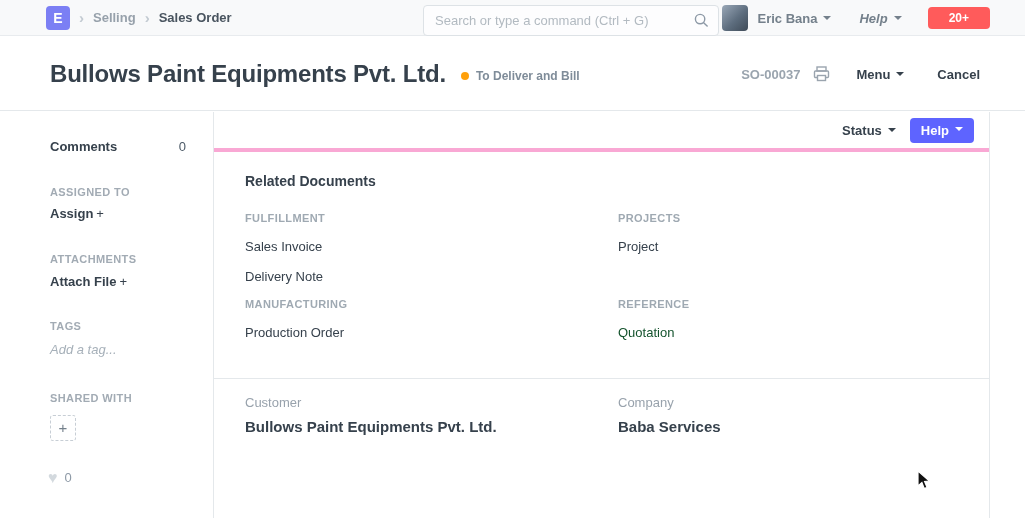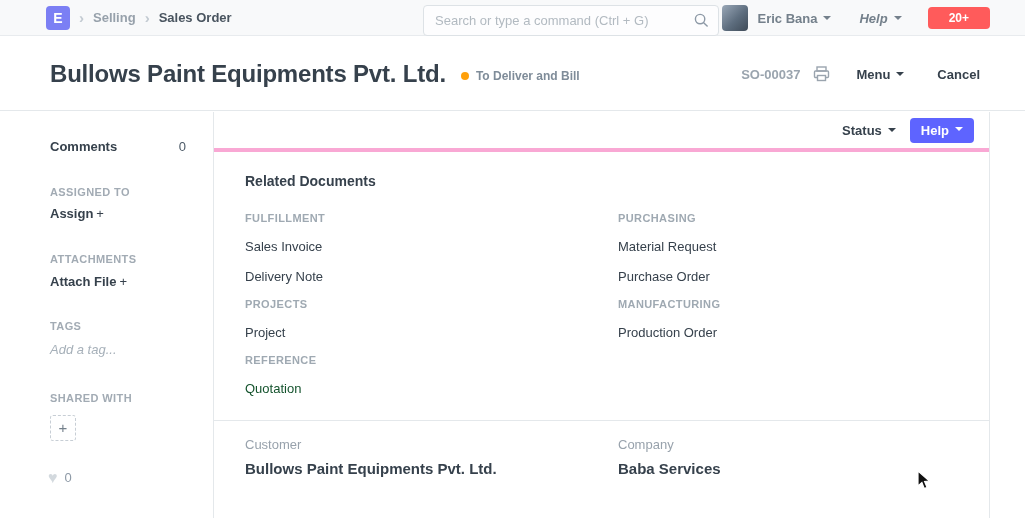--- a/index.html
+++ b/index.html
@@ -201,25 +201,20 @@
 
     <div class="section-title">Related Documents</div>
 
     <div class="docs-grid">
       <div class="doc-group">
         <div class="doc-heading">FULFILLMENT</div>
         <div class="doc-item">Sales Invoice</div>
         <div class="doc-item">Delivery Note</div>
       </div>
       <div class="doc-group">
-        <div class="doc-heading">PURCHASING</div>
-        <div class="doc-item">Material Request</div>
-        <div class="doc-item">Purchase Order</div>
-      </div>
-      <div class="doc-group">
         <div class="doc-heading">PROJECTS</div>
         <div class="doc-item">Project</div>
       </div>
       <div class="doc-group">
         <div class="doc-heading">MANUFACTURING</div>
         <div class="doc-item">Production Order</div>
       </div>
       <div class="doc-group">
         <div class="doc-heading">REFERENCE</div>
         <div class="doc-item muted">Quotation</div>

